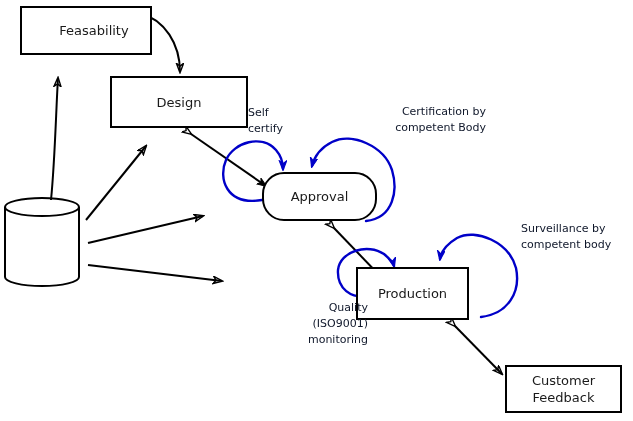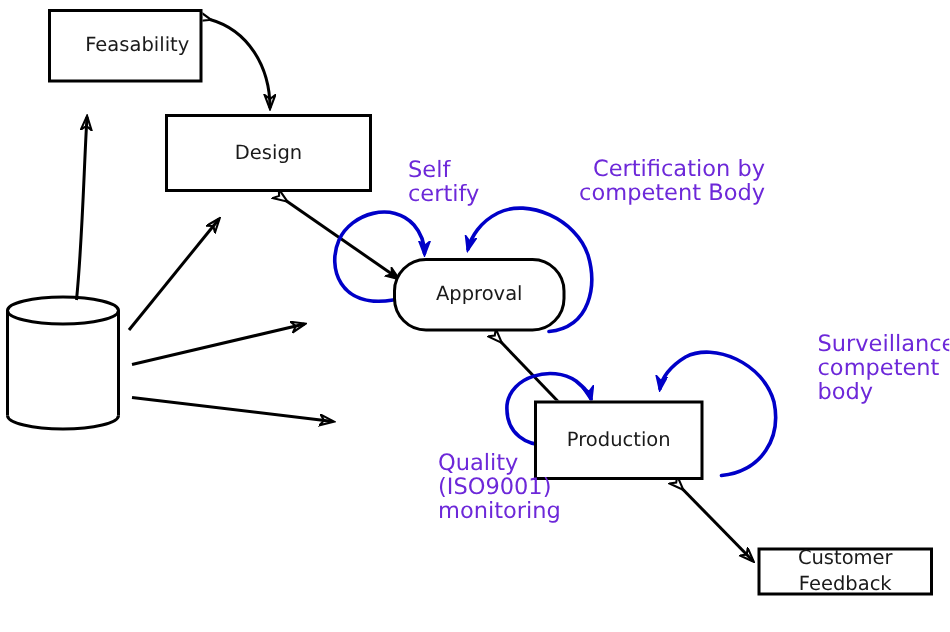--- a/index.html
+++ b/index.html
@@ -35,26 +35,25 @@
     justify-content: center;
     text-align: center;
     color: #1a1a1a;
     font-size: 13px;
     line-height: 17px;
     font-family: "DejaVu Sans", sans-serif;
     white-space: pre-line;
   }
   .ann-label {
     position: absolute;
-    color: #6d28d9;
-    font-size: 15px;
+    color: #0f172a;
+    font-size: 11px;
     line-height: 16px;
     font-family: "DejaVu Sans", sans-serif;
     white-space: pre-line;
-    margin-left: 24px;
   }
   .store-label {
     position: absolute;
     color: #000000;
     font-size: 13px;
     line-height: 15px;
     font-family: "DejaVu Sans", sans-serif;
     letter-spacing: 0.2px;
   }
 </style>
@@ -125,38 +124,38 @@
 
     <g>
       <path d="M377,295 C348,302 337,286 338,270 C340,251 368,243 384,254 C390,259 393,262 394,266" stroke="#0000c8" stroke-width="2.4" fill="none" stroke-linecap="round" marker-end="url(#ah-blue)"></path>
     </g>
 
     <g>
       <path d="M481,317 C508,314 521,292 516,268 C509,242 476,228 457,238 C447,244 441,252 440,259" stroke="#0000c8" stroke-width="2.4" fill="none" stroke-linecap="round" marker-end="url(#ah-blue)"></path>
     </g>
   </svg>
 
-  <div class="node-box" style="left:32px; top:6px; width:103px; height:49px;padding-left:16px;">Feasability</div>
+  <div class="node-box" style="left:20px; top:6px; width:132px; height:49px;padding-left:16px;">Feasability</div>
 
   <div class="node-box" style="left:110px; top:76px; width:138px; height:52px;">Design</div>
 
   <div class="node-box" style="left:262px; top:172px; width:115px; height:49px;border-radius:22px;">Approval</div>
 
   <div class="node-box" style="left:356px; top:267px; width:113px; height:53px;">Production</div>
 
-  <div class="node-box" style="left:505px; top:365px; width:117px; height:32px;">Customer
+  <div class="node-box" style="left:505px; top:365px; width:117px; height:48px;">Customer
 Feedback</div>
 
 
   <div class="ann-label" style="left:248px; top:105px; width:60px; text-align:left;">Self
 certify</div>
 
   <div class="ann-label" style="left:356px; top:104px; width:130px; text-align:right;">Certification by
 competent Body</div>
 
-  <div class="ann-label" style="left:268px; top:300px; width:100px; text-align:left;">Quality
+  <div class="ann-label" style="left:268px; top:300px; width:100px; text-align:right;">Quality
 (ISO9001)
 monitoring</div>
 
   <div class="ann-label" style="left:521px; top:221px; width:120px; text-align:left;">Surveillance by
 competent body</div>
 
 </div>
 
 </body></html>

